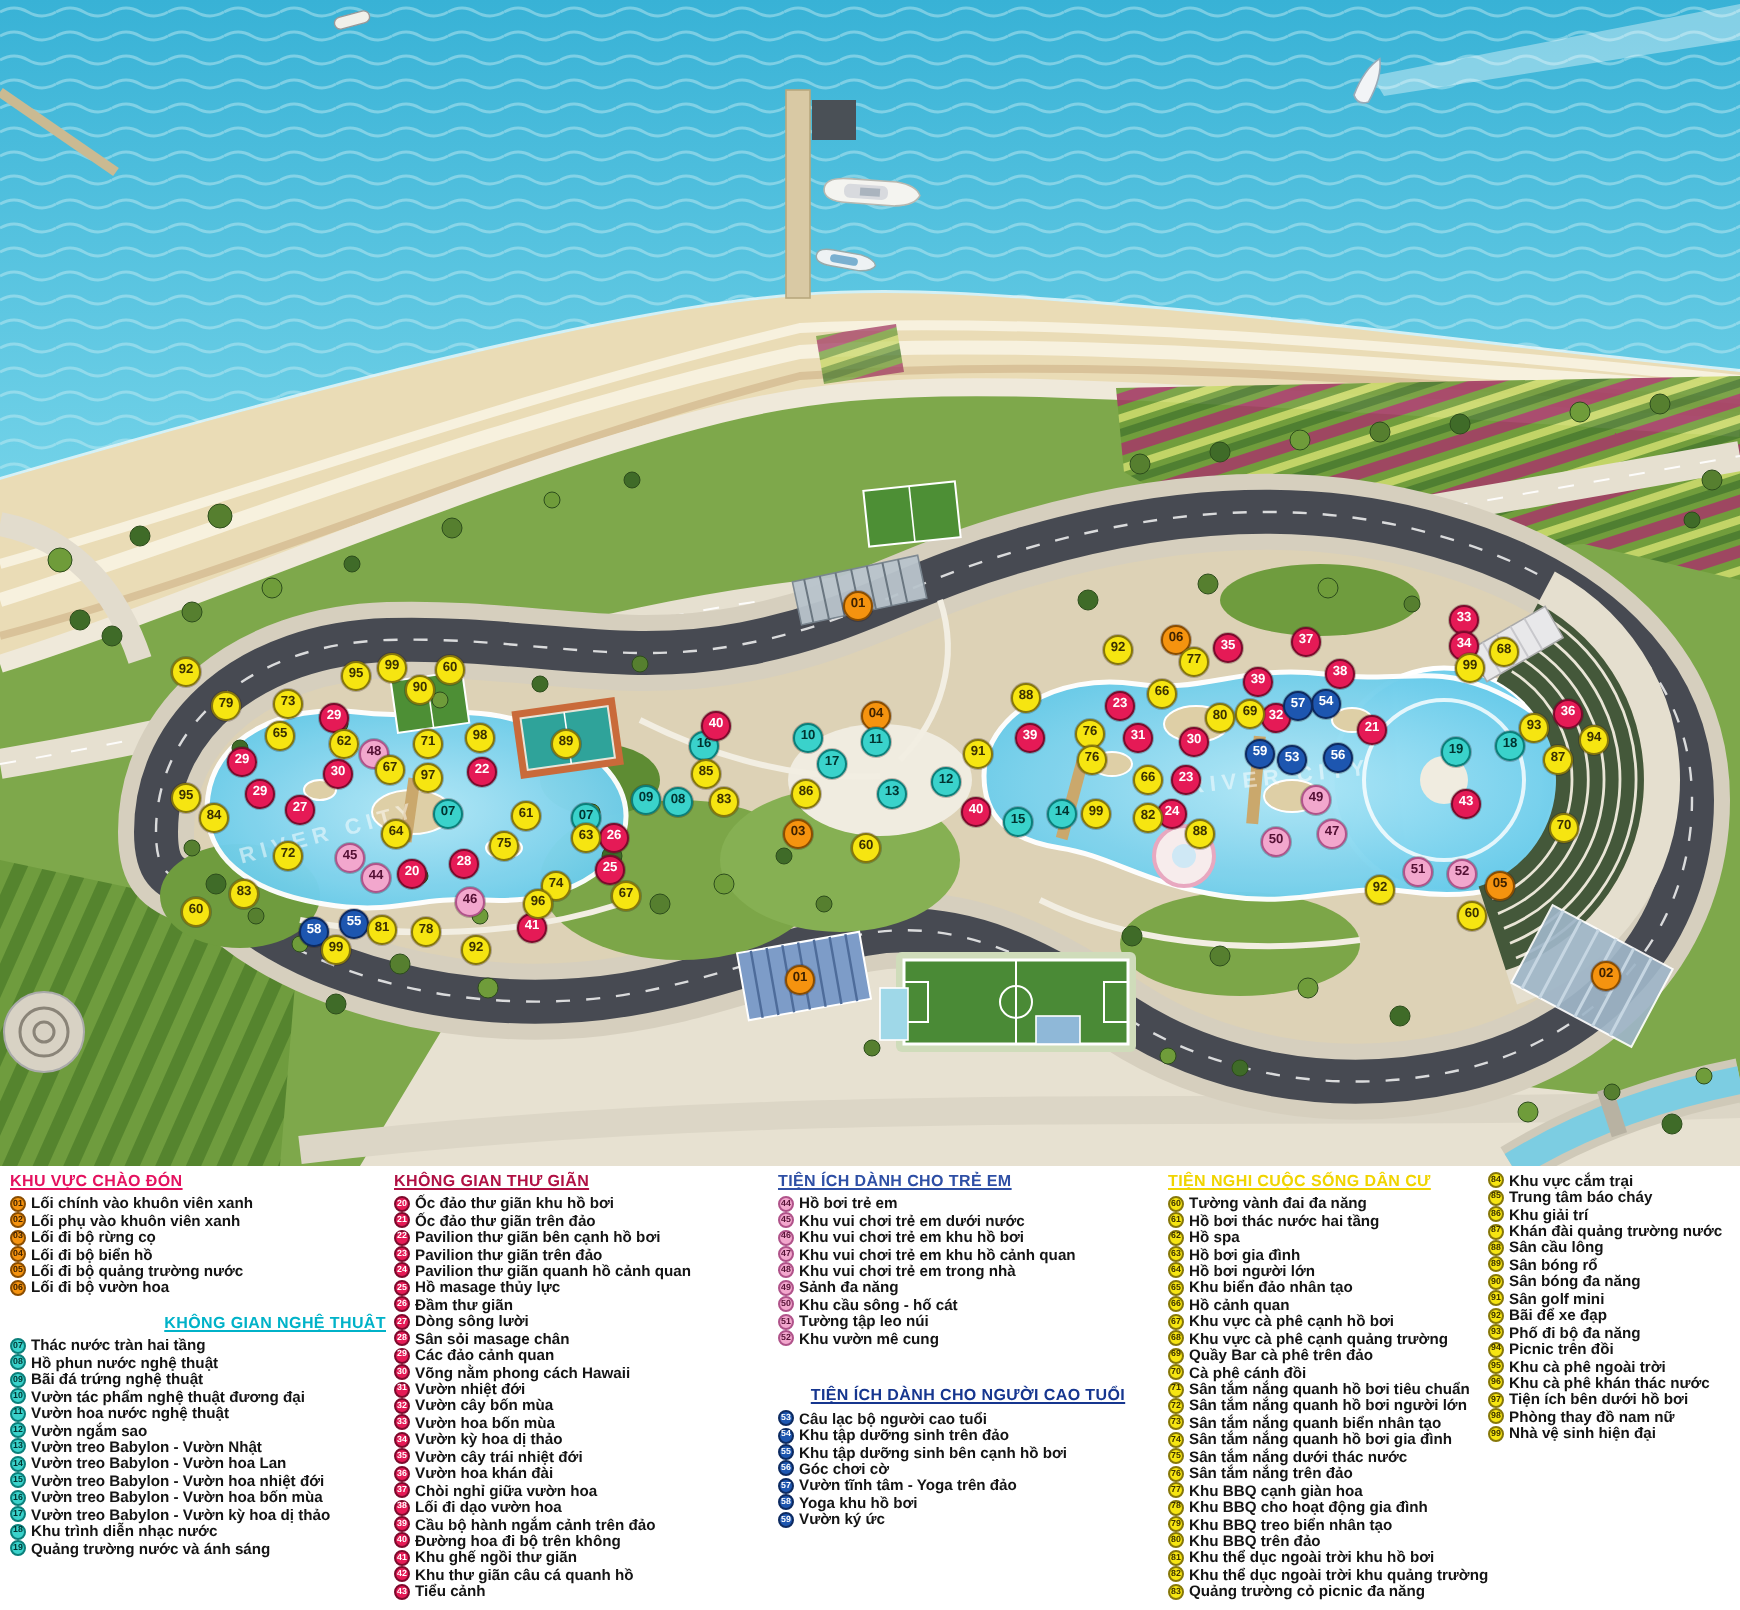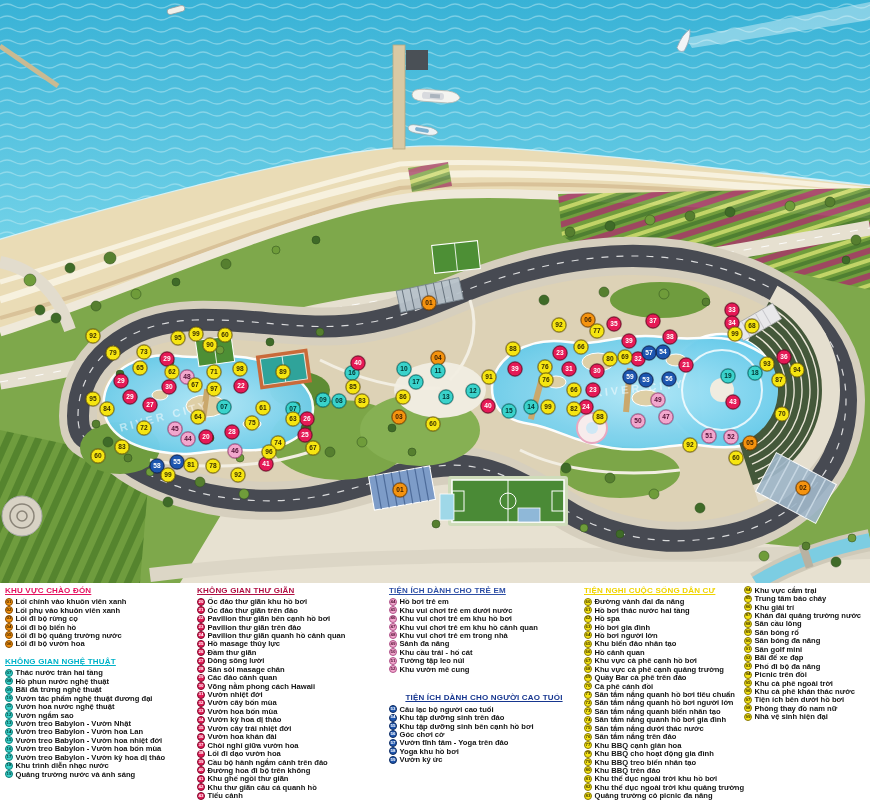--- a/index.html
+++ b/index.html
@@ -441,21 +441,21 @@
           <div class="lg-row">
             <div class="lg-dot" style="background: rgb(245, 147, 15); color: rgb(61, 33, 0); border-color: rgb(138, 77, 0);">05</div>
             <div class="lg-label">Lối đi bộ quảng trường nước</div>
           </div>
           <div class="lg-row">
             <div class="lg-dot" style="background: rgb(245, 147, 15); color: rgb(61, 33, 0); border-color: rgb(138, 77, 0);">06</div>
             <div class="lg-label">Lối đi bộ vườn hoa</div>
           </div>
         </div>
         <div class="lg-sec" style="margin-top: 9px;">
-          <div class="lg-h" style="color: rgb(0, 178, 200);">KHÔNG GIAN NGHỆ THUẬT</div>
+          <div class="lg-h" style="color: rgb(0, 178, 200); text-align: right;">KHÔNG GIAN NGHỆ THUẬT</div>
           <div class="lg-row">
             <div class="lg-dot" style="background: rgb(58, 210, 203); color: rgb(0, 51, 47); border-color: rgb(11, 127, 122);">07</div>
             <div class="lg-label">Thác nước tràn hai tầng</div>
           </div>
           <div class="lg-row">
             <div class="lg-dot" style="background: rgb(58, 210, 203); color: rgb(0, 51, 47); border-color: rgb(11, 127, 122);">08</div>
             <div class="lg-label">Hồ phun nước nghệ thuật</div>
           </div>
           <div class="lg-row">
             <div class="lg-dot" style="background: rgb(58, 210, 203); color: rgb(0, 51, 47); border-color: rgb(11, 127, 122);">09</div>
@@ -626,21 +626,21 @@
           <div class="lg-row">
             <div class="lg-dot" style="background: rgb(242, 167, 205); color: rgb(84, 16, 52); border-color: rgb(176, 83, 138);">48</div>
             <div class="lg-label">Khu vui chơi trẻ em trong nhà</div>
           </div>
           <div class="lg-row">
             <div class="lg-dot" style="background: rgb(242, 167, 205); color: rgb(84, 16, 52); border-color: rgb(176, 83, 138);">49</div>
             <div class="lg-label">Sảnh đa năng</div>
           </div>
           <div class="lg-row">
             <div class="lg-dot" style="background: rgb(242, 167, 205); color: rgb(84, 16, 52); border-color: rgb(176, 83, 138);">50</div>
-            <div class="lg-label">Khu cầu trái - hố cát</div>
+            <div class="lg-label">Khu cầu sông - hố cát</div>
           </div>
           <div class="lg-row">
             <div class="lg-dot" style="background: rgb(242, 167, 205); color: rgb(84, 16, 52); border-color: rgb(176, 83, 138);">51</div>
             <div class="lg-label">Tường tập leo núi</div>
           </div>
           <div class="lg-row">
             <div class="lg-dot" style="background: rgb(242, 167, 205); color: rgb(84, 16, 52); border-color: rgb(176, 83, 138);">52</div>
             <div class="lg-label">Khu vườn mê cung</div>
           </div>
         </div>
@@ -674,21 +674,21 @@
             <div class="lg-dot" style="background: rgb(29, 86, 176); color: rgb(255, 255, 255); border-color: rgb(13, 42, 96);">59</div>
             <div class="lg-label">Vườn ký ức</div>
           </div>
         </div>
       </div>
       <div class="lg-col" style="left: 584px; width: 156px;">
         <div class="lg-sec">
           <div class="lg-h" style="color: rgb(240, 212, 0);">TIỆN NGHI CUỘC SỐNG DÂN CƯ</div>
           <div class="lg-row">
             <div class="lg-dot" style="background: rgb(246, 229, 17); color: rgb(58, 48, 0); border-color: rgb(134, 119, 10);">60</div>
-            <div class="lg-label">Đường vành đai đa năng</div>
+            <div class="lg-label">Tường vành đai đa năng</div>
           </div>
           <div class="lg-row">
             <div class="lg-dot" style="background: rgb(246, 229, 17); color: rgb(58, 48, 0); border-color: rgb(134, 119, 10);">61</div>
             <div class="lg-label">Hồ bơi thác nước hai tầng</div>
           </div>
           <div class="lg-row">
             <div class="lg-dot" style="background: rgb(246, 229, 17); color: rgb(58, 48, 0); border-color: rgb(134, 119, 10);">62</div>
             <div class="lg-label">Hồ spa</div>
           </div>
           <div class="lg-row">

